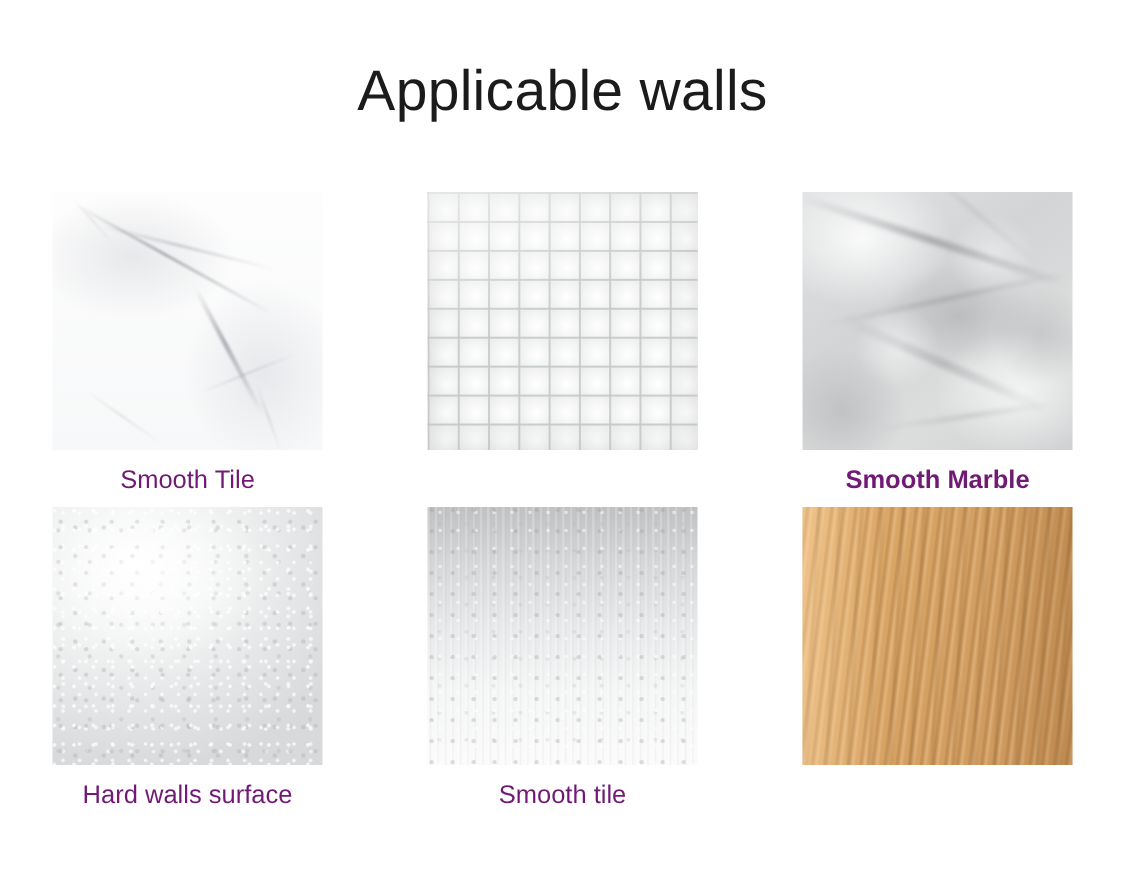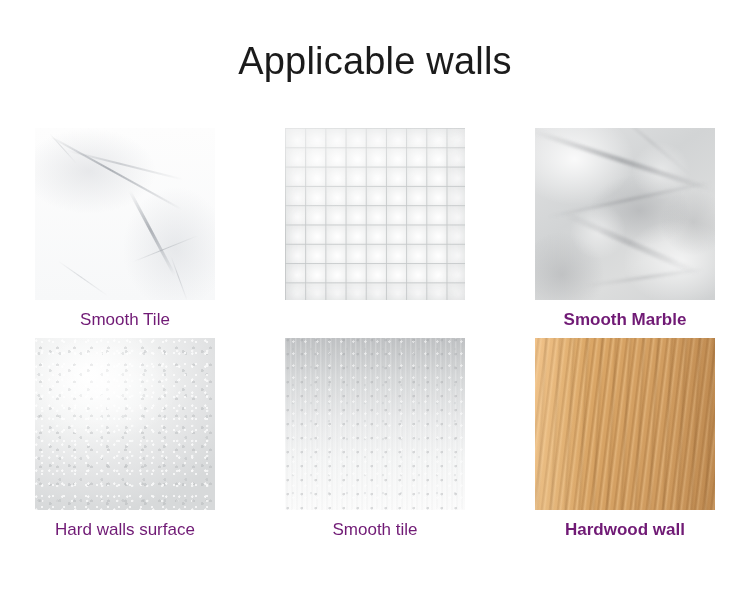--- a/index.html
+++ b/index.html
@@ -280,19 +280,18 @@
         </div>
         <div class="caption">Smooth tile</div>
       </div>
 
       <div class="cell col-2">
         <div class="swatch tex-wood">
           <div class="grainlines"></div>
           <div class="grainlines2"></div>
           <div class="shade"></div>
         </div>
-        <div class="caption">Hardwood wall</div>
       </div>
 
     </div>
 
   </div>
 </div>
 
 </body></html>

